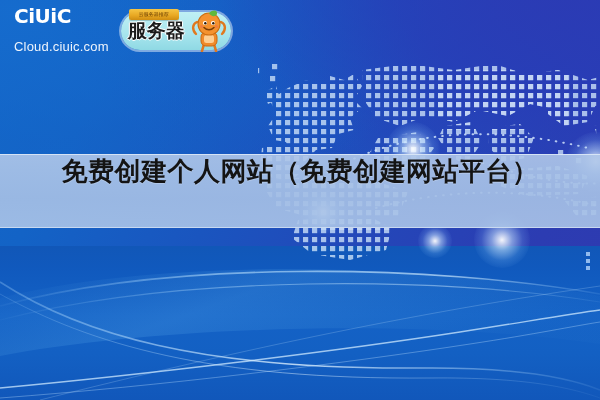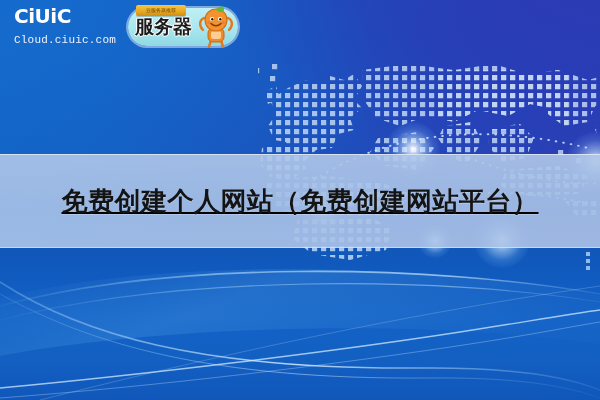--- a/index.html
+++ b/index.html
@@ -101,33 +101,31 @@
     top: 240px; bottom: 0;
   }
   .waves svg { display: block; width: 600px; height: 160px; }
 
   
   .title-band {
     position: absolute;
     left: 0;
     top: 154px;
     width: 600px;
-    height: 94px;
+    height: 74px;
     background: linear-gradient(180deg,
         rgba(176,199,233,0.90) 0%,
         rgba(168,194,231,0.92) 26%,
         rgba(163,190,229,0.93) 60%,
         rgba(170,196,232,0.90) 100%);
     display: flex;
-    align-items: center;
     justify-content: center;
     box-shadow:
       inset 0 1px 0 rgba(222,234,248,0.85),
       inset 0 -1px 0 rgba(222,234,248,0.65);
-    text-decoration: underline;
   }
   .title-text {
     font-family: "DejaVu Sans", "Liberation Sans", sans-serif;
     font-weight: bold;
     font-size: 26px;
     letter-spacing: 0.5px;
     color: #141414;
     white-space: nowrap;
     text-shadow: 0 1px 0 rgba(255,255,255,0.22);
   }
@@ -149,23 +147,23 @@
   }
   .logo-word {
     font-family: "DejaVu Sans", "Liberation Sans", sans-serif;
     font-weight: bold;
     font-size: 20px;
     color: #ffffff;
     letter-spacing: -0.5px;
     line-height: 1.02;
   }
   .logo-sub {
-    margin-top: 8px;
-    font-family: Liberation Mono, monospace;
-    font-size: 11px;
+    margin-top: 14px;
+    font-family: Liberation Sans, sans-serif;
+    font-size: 13px;
     color: #eef4fc;
     letter-spacing: 0.2px;
   }
 
   
   .badge {
     position: relative;
     margin-left: 4px;
     margin-top: 2px;
     width: 110px;

